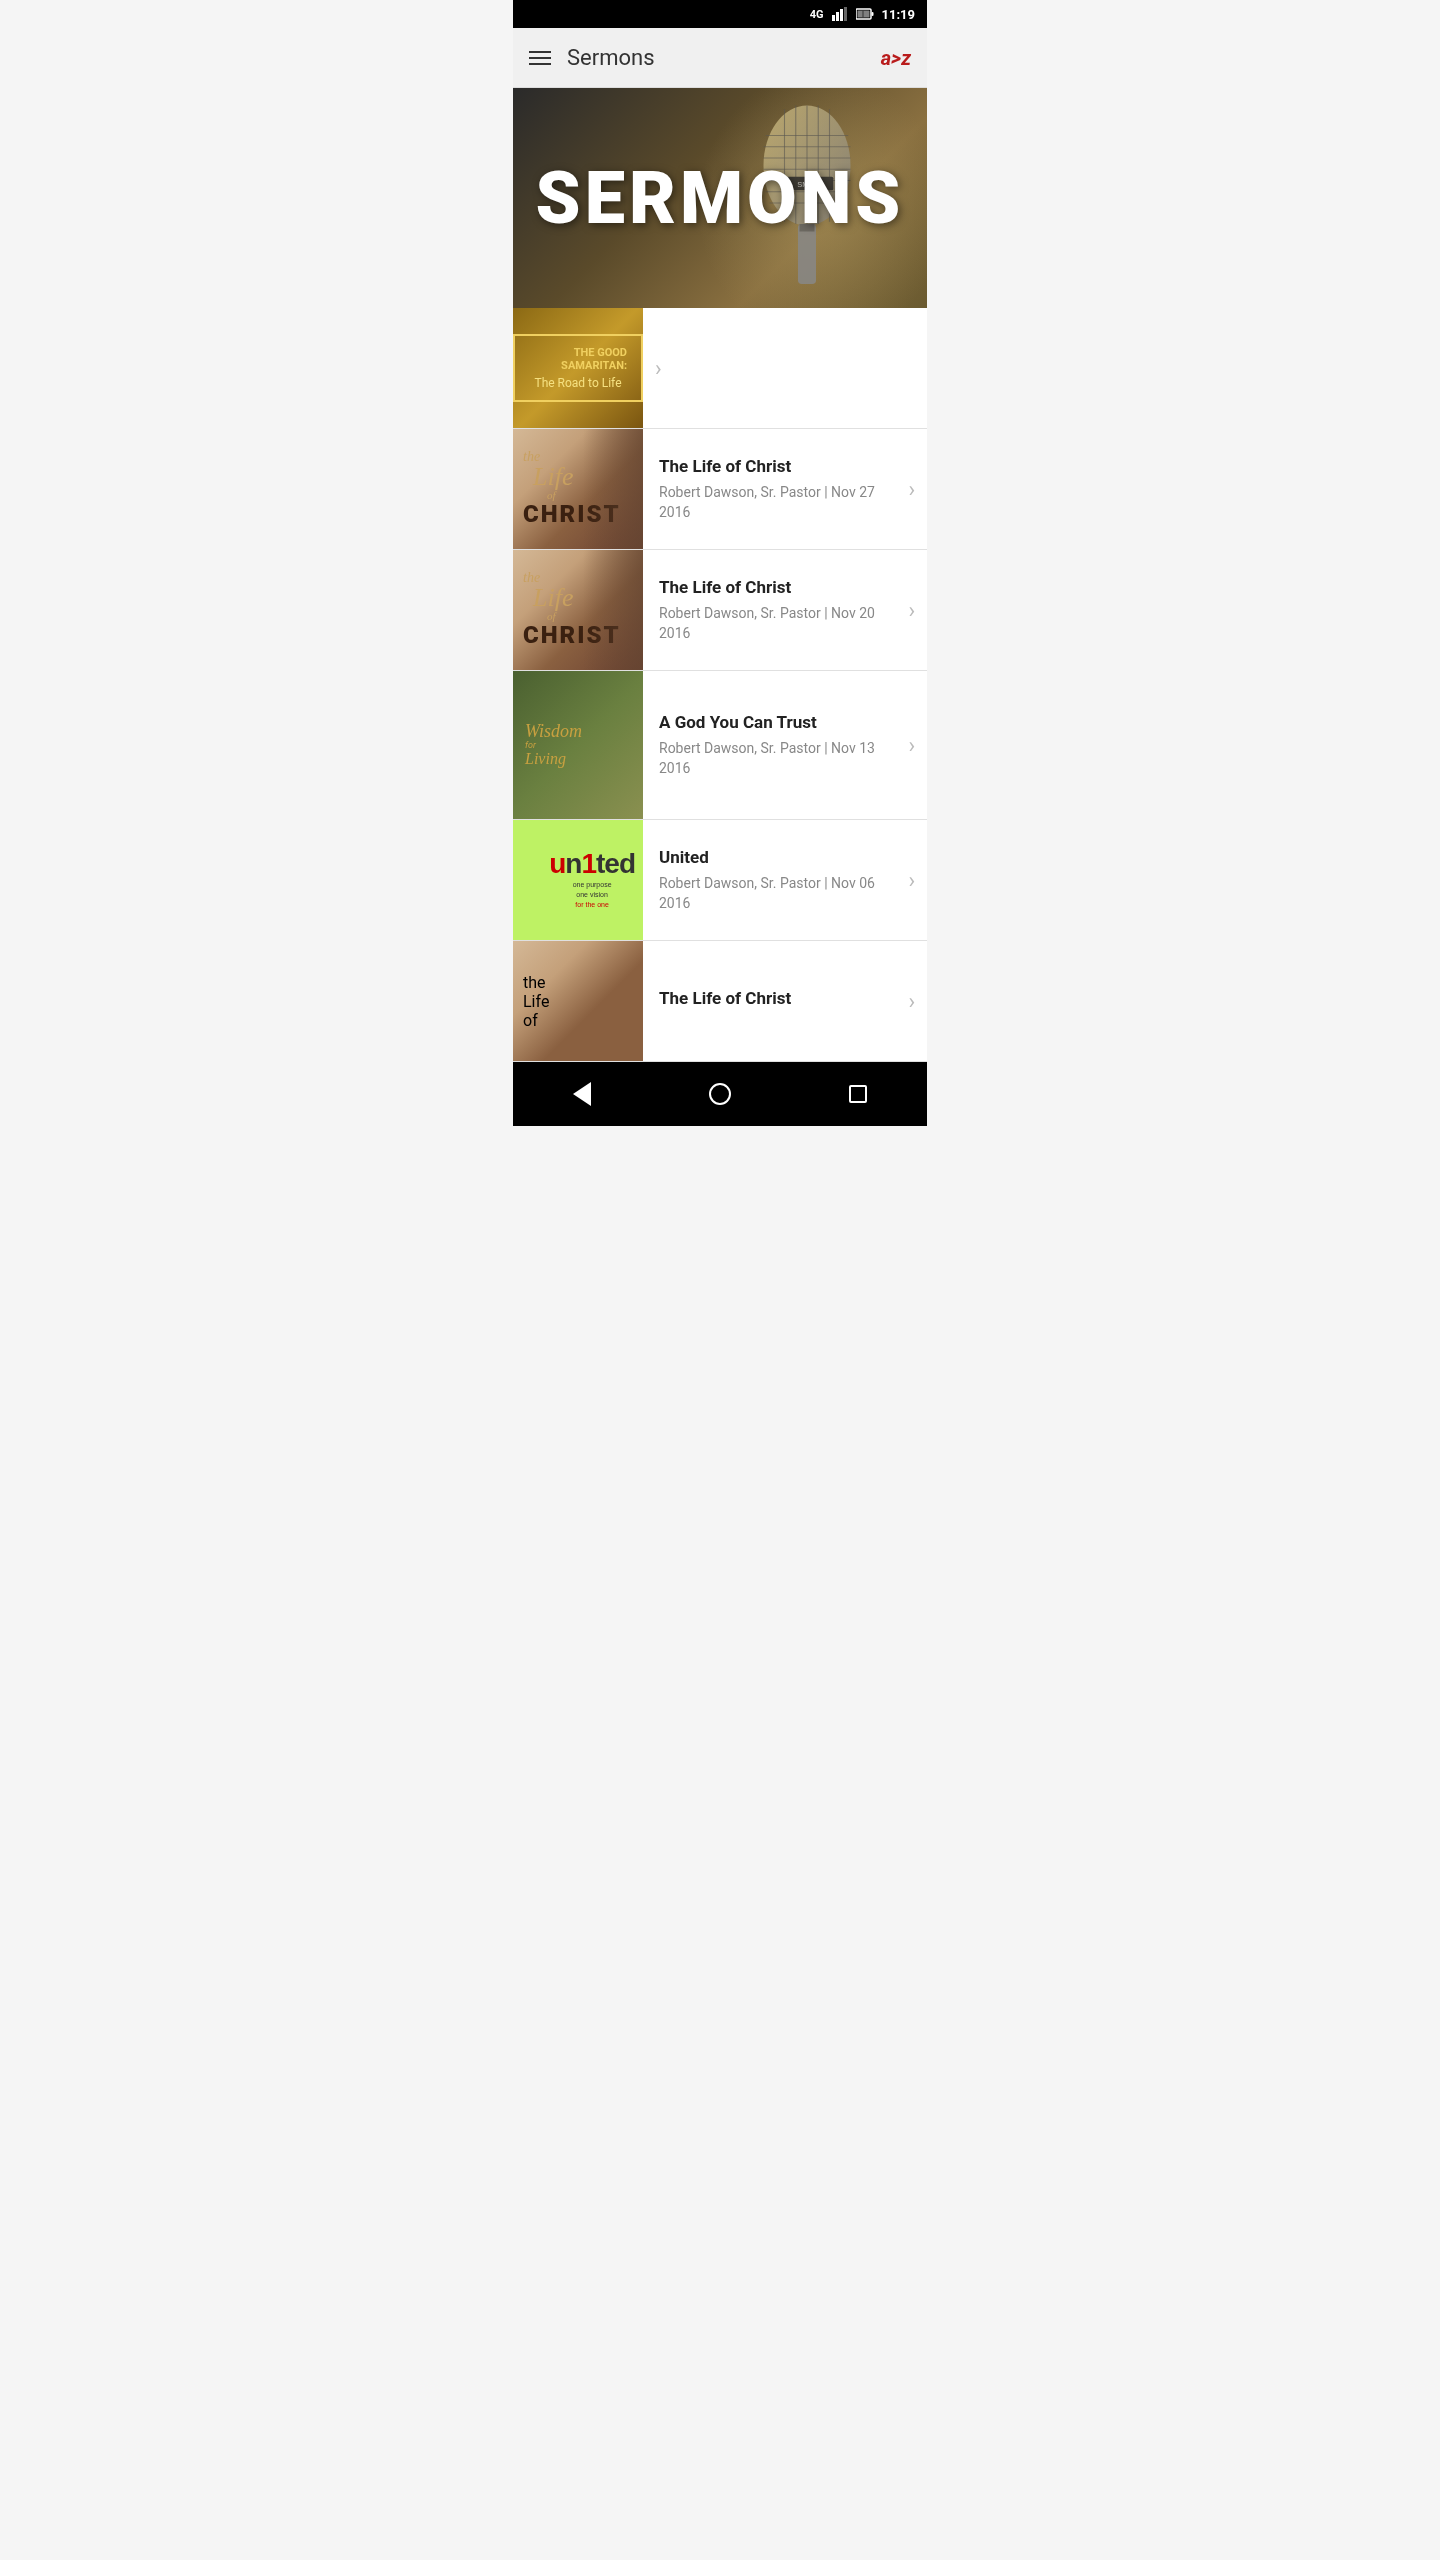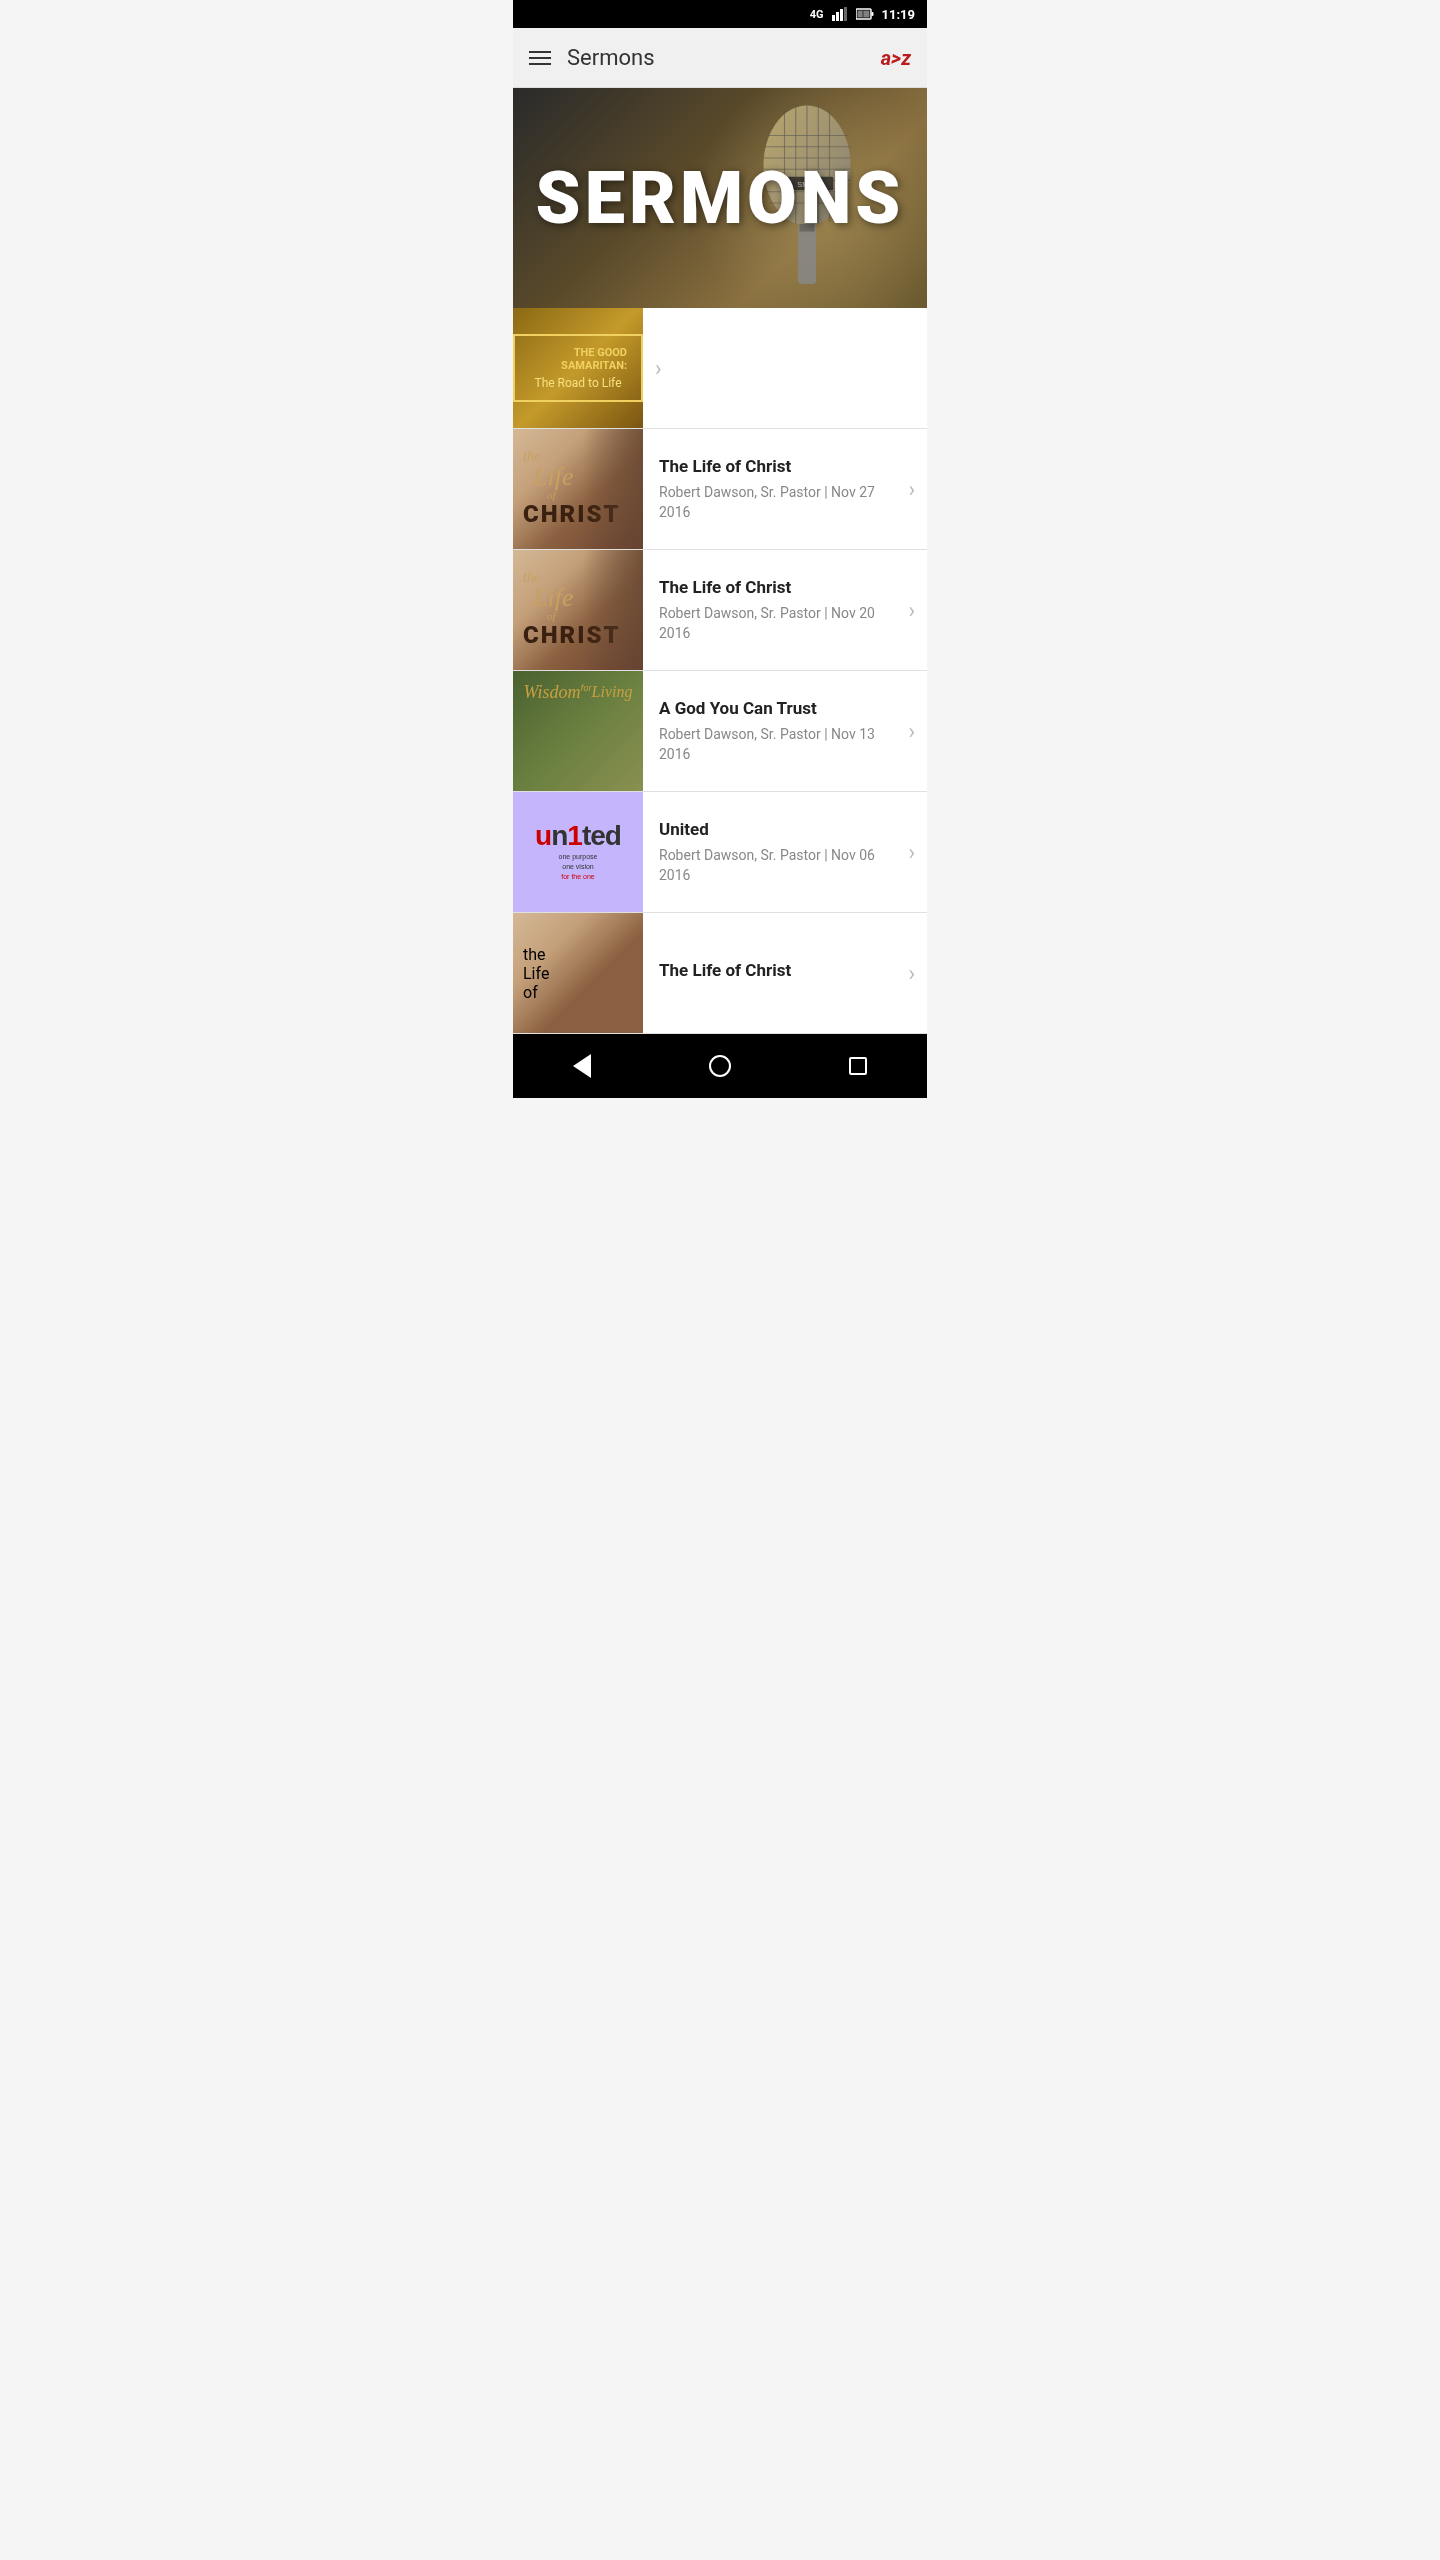--- a/index.html
+++ b/index.html
@@ -234,25 +234,25 @@
       font-size: 24px;
       font-weight: 900;
       letter-spacing: 2px;
       line-height: 1.1;
       text-transform: uppercase;
     }
 
     .thumb-wisdom {
       background: linear-gradient(135deg, #4a6030 0%, #6a8040 50%, #8a9050 100%);
       display: flex;
-      flex-direction: row;
+      flex-direction: column;
       align-items: flex-start;
       justify-content: center;
       width: 130px;
-      height: 120px;
+      height: 148px;
       padding: 12px;
       position: relative;
     }
 
     .thumb-wisdom .wisdom-title {
       color: #c8a040;
       font-size: 18px;
       font-style: italic;
       font-family: Georgia, serif;
       line-height: 1;
@@ -265,24 +265,24 @@
     }
 
     .thumb-wisdom .living-text {
       color: #c8a040;
       font-size: 16px;
       font-style: italic;
       font-family: Georgia, serif;
     }
 
     .thumb-united {
-      background: #c4b5fd;
+      background: #bef264;
       display: flex;
       flex-direction: column;
-      align-items: center;
+      align-items: flex-end;
       justify-content: center;
       width: 130px;
       height: 120px;
       padding: 8px;
     }
 
     .united-logo {
       text-align: center;
     }
 

